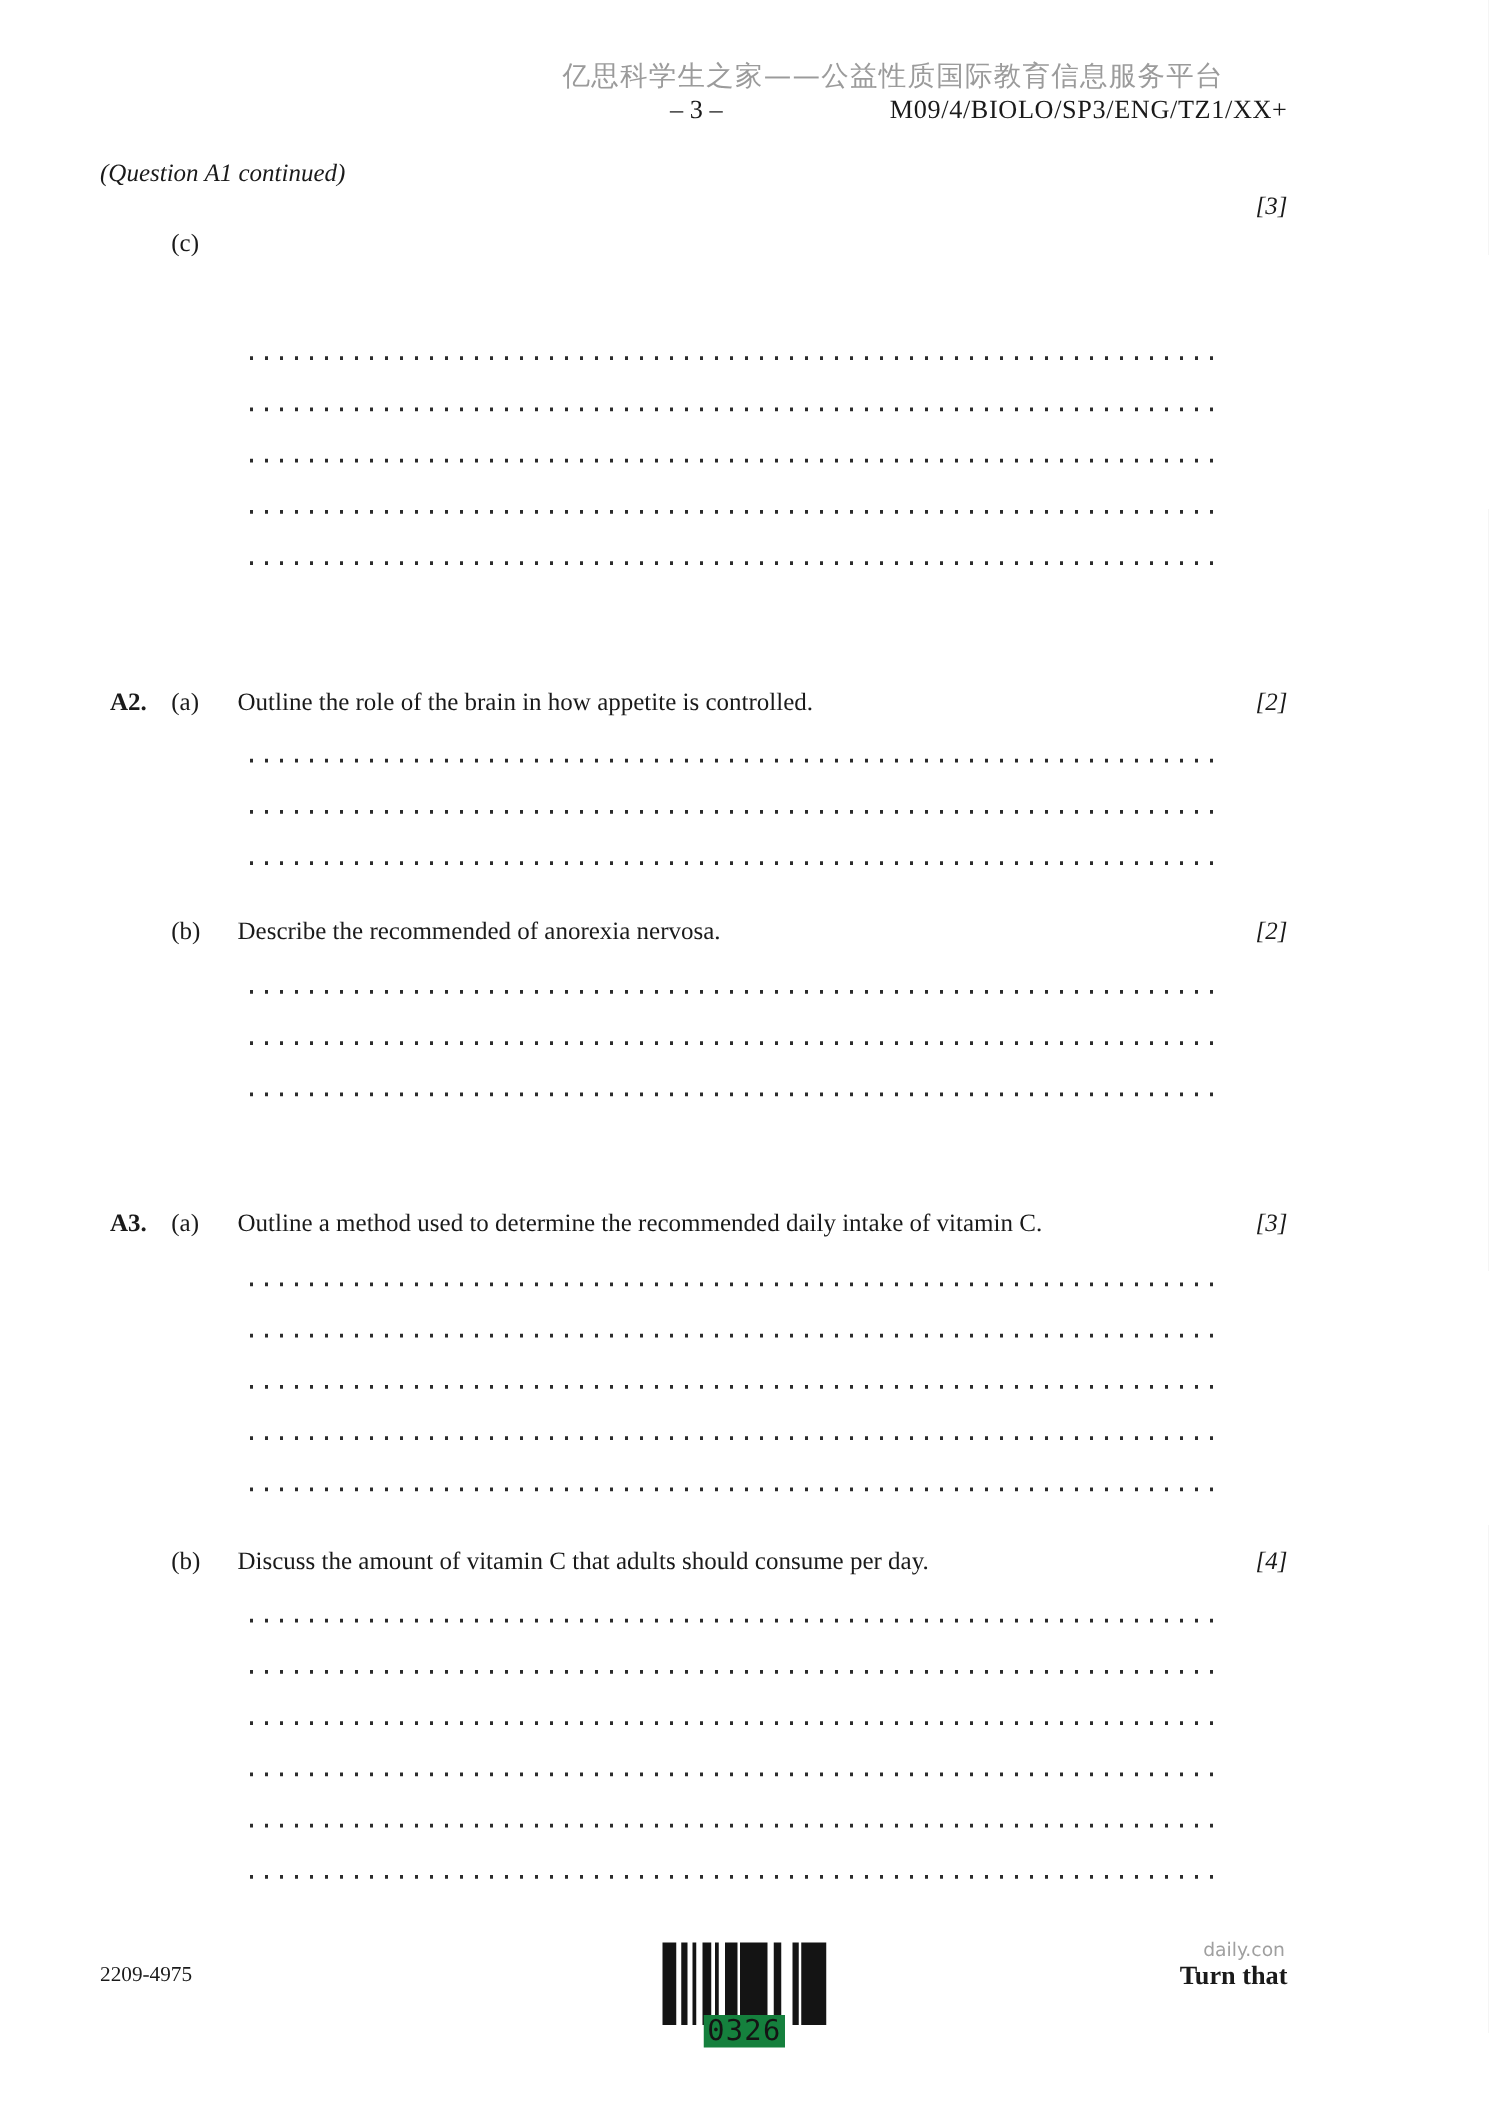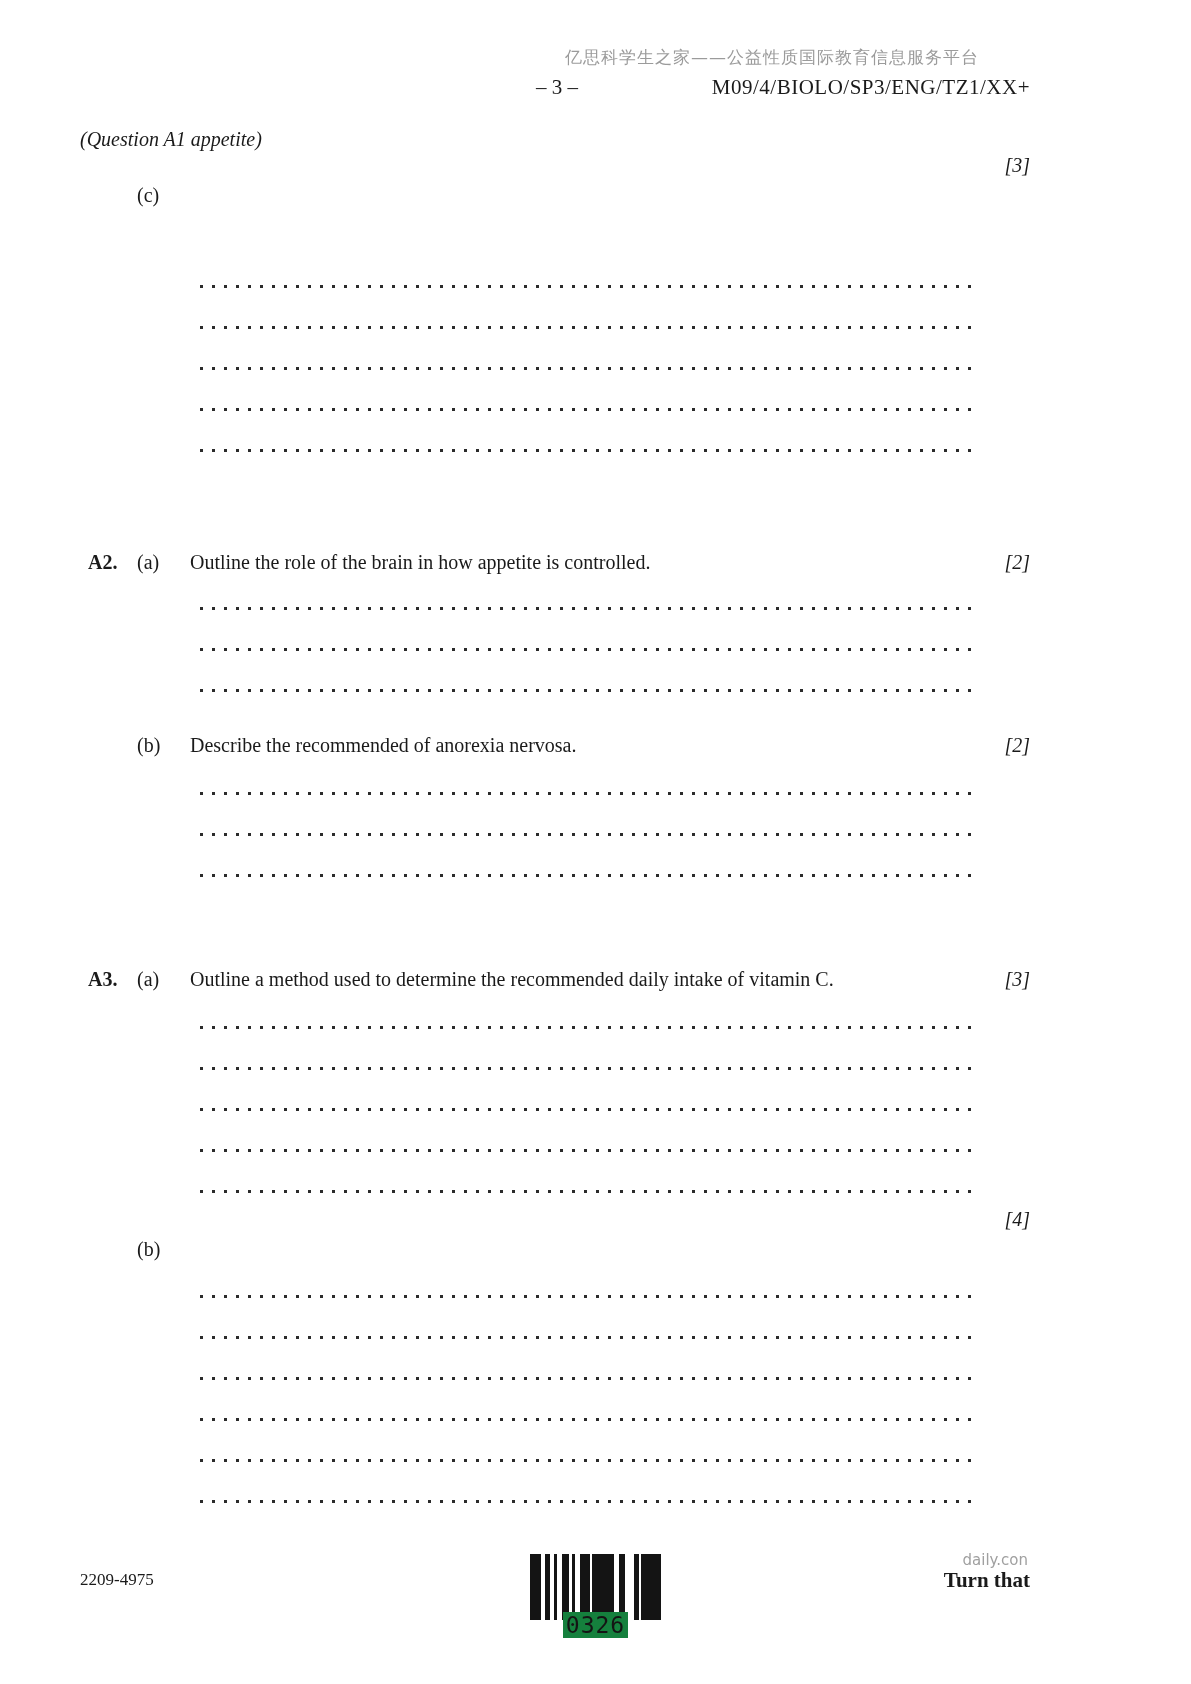--- a/index.html
+++ b/index.html
@@ -3,21 +3,21 @@
 <meta charset="utf-8">
 <style>
   html,body{margin:0;padding:0;background:#e8e8e8;}
   .page{
     position:relative; width:1191px; height:1684px; margin:0 auto;
     background:#ffffff; color:#1a1a1a;
     font-family:"Liberation Serif", serif; font-size:20px;
   }
   
   .hdr-watermark{position:absolute; top:46px; right:212px; font-family:"DejaVu Sans", sans-serif;
-    font-size:17px; color:#9b9b9b; letter-spacing:1px;}
+    font-size:22px; color:#9b9b9b; letter-spacing:1px;}
   .page-number{position:absolute; top:75px; left:536px; font-size:21px;}
   .paper-code{position:absolute; top:75px; right:161px; font-size:21px; letter-spacing:0.5px;text-align:right;}
   .continuation{position:absolute; top:128px; left:80px; font-style:italic; font-size:20px;}
   
   .qrow{position:absolute; left:0; right:0;}
   .qnum{position:absolute; left:88px; font-weight:bold; line-height:30px;}
   .plabel{position:absolute; left:137px; line-height:30px;}
   .qtext{margin-left:190px; width:790px; line-height:30px;}
   .marks{position:absolute; right:161px; bottom:0; font-style:italic; line-height:30px;}
   
@@ -38,21 +38,21 @@
 </style>
 </head>
 <body>
 
 <div class="page">
 
   <div class="hdr-watermark">亿思科学生之家——公益性质国际教育信息服务平台</div>
   <div class="page-number">– 3 –</div>
   <div class="paper-code">M09/4/BIOLO/SP3/ENG/TZ1/XX+</div>
 
-  <div class="continuation">(Question A1 appetite)</div>
+  <div class="continuation">(Question A1 continued)</div>
 
   <section class="qrow" style="top:180px">
     <span class="plabel">(c)</span>
     <span class="marks">[3]</span>
   </section>
   <div class="answer-lines" style="top:285px">
       <div class="dotline"></div>
       <div class="dotline"></div>
       <div class="dotline"></div>
       <div class="dotline"></div>
@@ -91,20 +91,21 @@
   <div class="answer-lines" style="top:1026px">
       <div class="dotline"></div>
       <div class="dotline"></div>
       <div class="dotline"></div>
       <div class="dotline"></div>
       <div class="dotline"></div>
     </div>
 
   <section class="qrow" style="top:1234px">
     <span class="plabel">(b)</span>
+    <div class="qtext">Discuss the amount of vitamin C that adults should consume per day.</div>
     <span class="marks">[4]</span>
   </section>
   <div class="answer-lines" style="top:1295px">
       <div class="dotline"></div>
       <div class="dotline"></div>
       <div class="dotline"></div>
       <div class="dotline"></div>
       <div class="dotline"></div>
       <div class="dotline"></div>
     </div>

